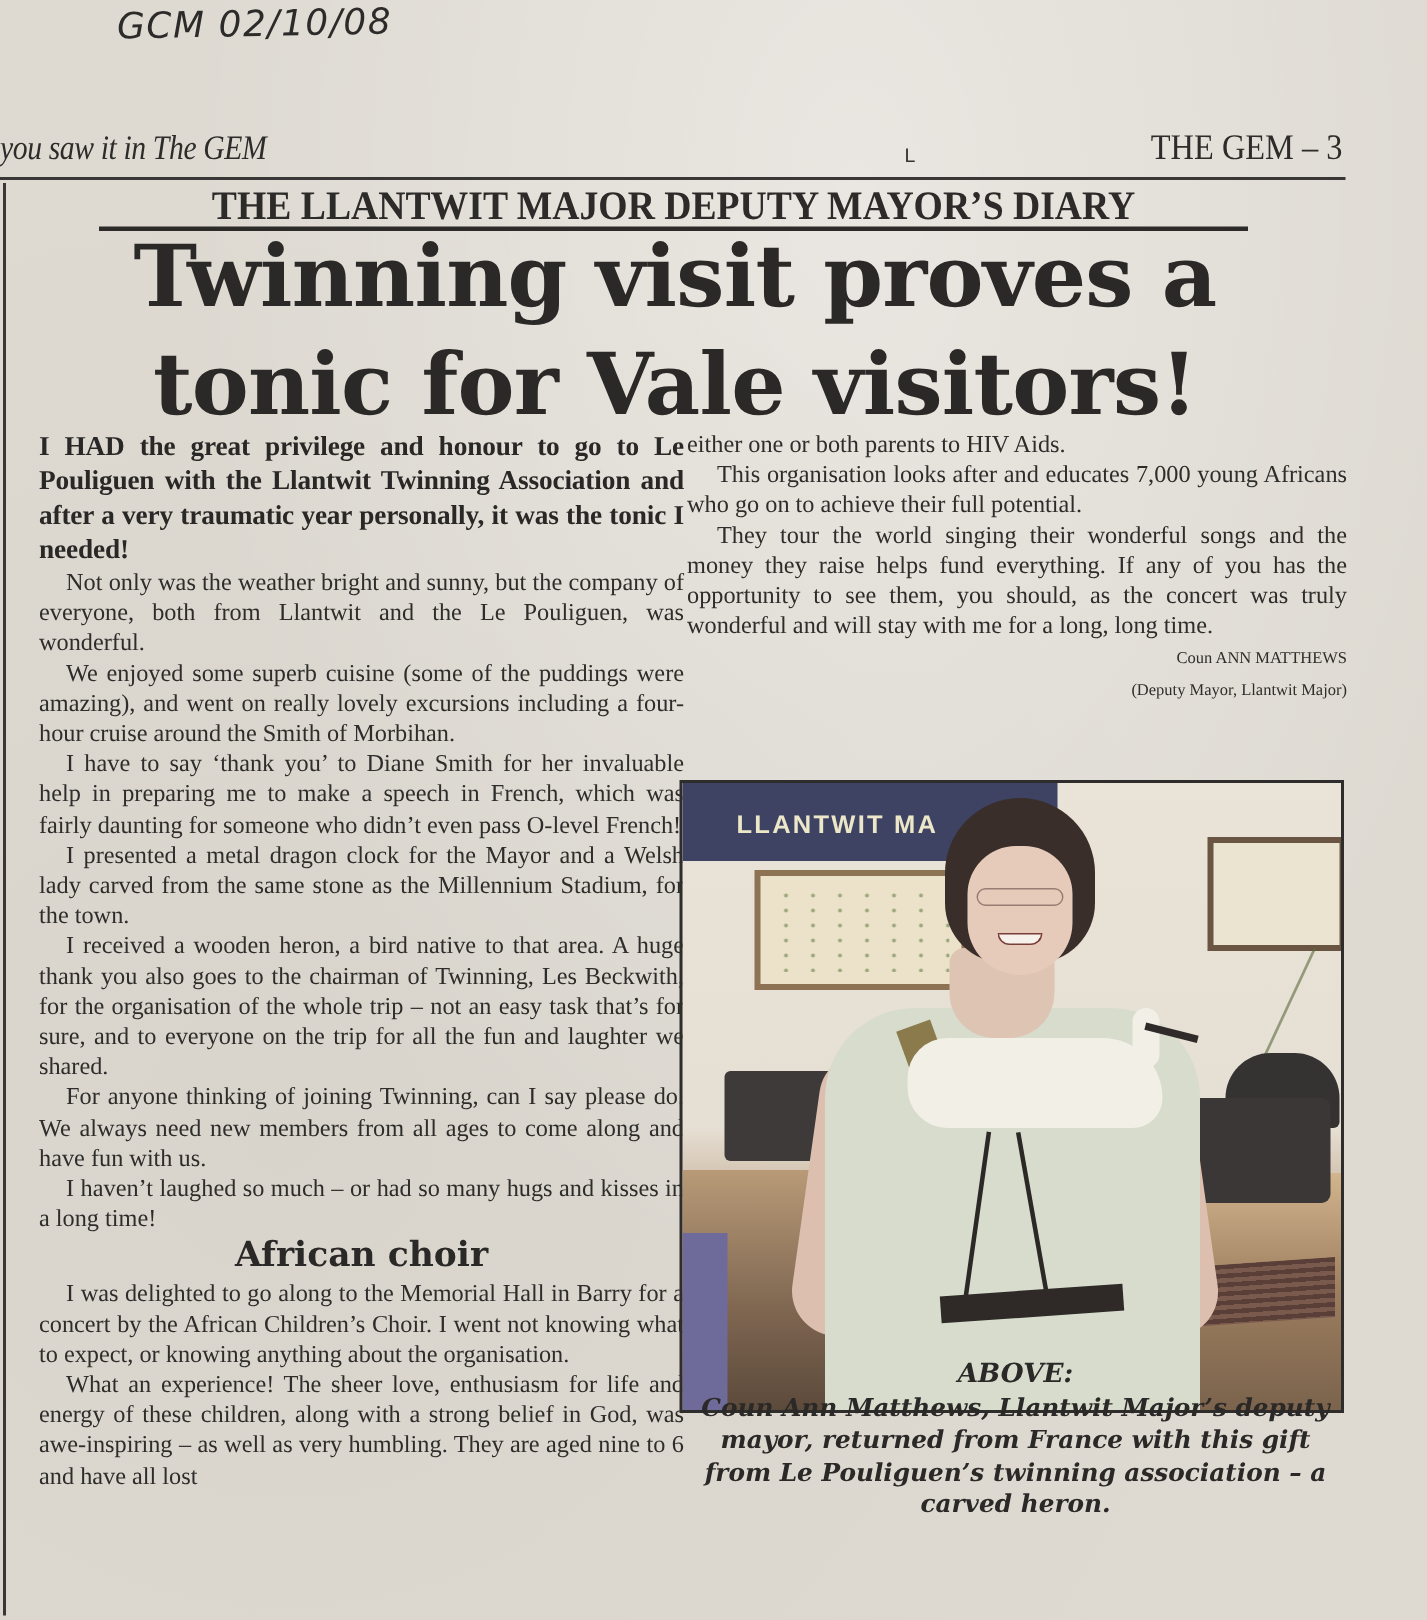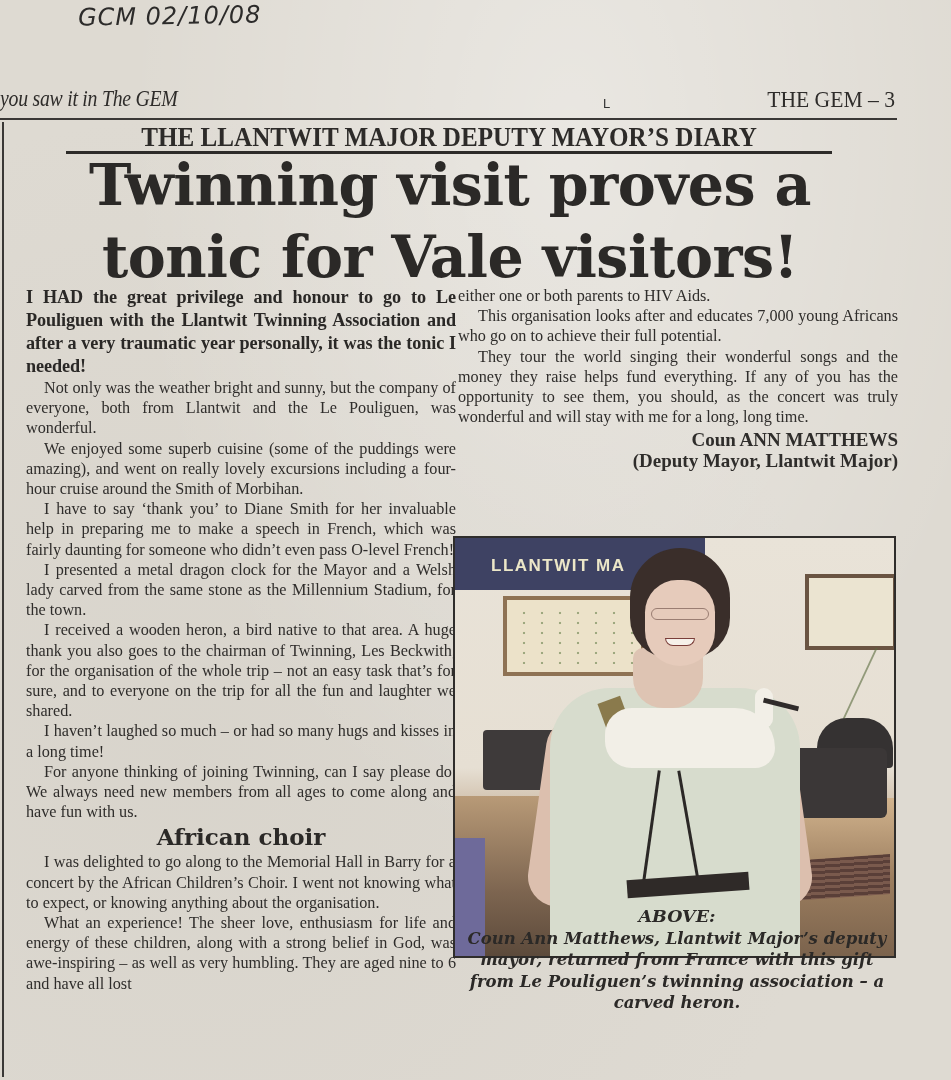--- a/index.html
+++ b/index.html
@@ -74,25 +74,25 @@
     font-family: "DejaVu Serif", serif; font-weight: bold; font-size: 23px;
     text-align: center; line-height: 30px; text-indent: 0 !important; color: #2b2927;
   }
   .col-right {
     position: absolute; left: 458px; top: 286px; width: 440px;
     font-size: 16.2px; line-height: 20.2px; text-align: justify; color: #2f2d2b;
   }
   .col-right p { text-indent: 20px; }
   .col-right p.first { text-indent: 0; }
   .signoff {
-    text-align: right; font-weight: bold; font-size: 19px; line-height: 21px;
+    text-align: right; font-weight: normal; font-size: 11px; line-height: 21px;
     text-indent: 0 !important; margin-top: 2px;
   }
   .photo {
-    position: absolute; left: 453px; top: 536px; width: 443px; height: 422px;
+    position: absolute; left: 453px; top: 520px; width: 443px; height: 422px;
     border: 2px solid #2f2d2b; overflow: hidden;
     background: linear-gradient(180deg, #e9e3d8 0%, #e6dfd3 55%, #b69a7c 75%, #8a735c 100%);
   }
   .photo .banner {
     position: absolute; left: 0; top: 0; width: 250px; height: 52px;
     background: #3e4263;
     border-bottom-right-radius: 40px 18px;
   }
   .photo .banner-text {
     position: absolute; left: 36px; top: 18px;
@@ -235,22 +235,22 @@
   <span>tonic for Vale visitors!</span>
 </h1>
 
 <div class="col-left">
   <p class="lede">I HAD the great privilege and honour to go to Le Pouliguen with the Llantwit Twinning Association and after a very traumatic year personally, it was the tonic I needed!</p>
   <p>Not only was the weather bright and sunny, but the company of everyone, both from Llantwit and the Le Pouliguen, was wonderful.</p>
   <p>We enjoyed some superb cuisine (some of the puddings were amazing), and went on really lovely excursions including a four-hour cruise around the Smith of Morbihan.</p>
   <p>I have to say ‘thank you’ to Diane Smith for her invaluable help in preparing me to make a speech in French, which was fairly daunting for someone who didn’t even pass O-level French!</p>
   <p>I presented a metal dragon clock for the Mayor and a Welsh lady carved from the same stone as the Millennium Stadium, for the town.</p>
   <p>I received a wooden heron, a bird native to that area. A huge thank you also goes to the chairman of Twinning, Les Beckwith, for the organisation of the whole trip – not an easy task that’s for sure, and to everyone on the trip for all the fun and laughter we shared.</p>
+  <p>For anyone thinking of joining Twinning, can I say please do. We always need new members from all ages to come along and have fun with us.</p>
   <p>I haven’t laughed so much – or had so many hugs and kisses in a long time!</p>
-  <p>For anyone thinking of joining Twinning, can I say please do. We always need new members from all ages to come along and have fun with us.</p>
   <p class="subhead">African choir</p>
   <p>I was delighted to go along to the Memorial Hall in Barry for a concert by the African Children’s Choir. I went not knowing what to expect, or knowing anything about the organisation.</p>
   <p>What an experience! The sheer love, enthusiasm for life and energy of these children, along with a strong belief in God, was awe-inspiring – as well as very humbling. They are aged nine to 6 and have all lost</p>
 </div>
 
 <div class="col-right">
   <p class="first">either one or both parents to HIV Aids.</p>
   <p>This organisation looks after and educates 7,000 young Africans who go on to achieve their full potential.</p>
   <p>They tour the world singing their wonderful songs and the money they raise helps fund everything. If any of you has the opportunity to see them, you should, as the concert was truly wonderful and will stay with me for a long, long time.</p>
   <p class="signoff">

